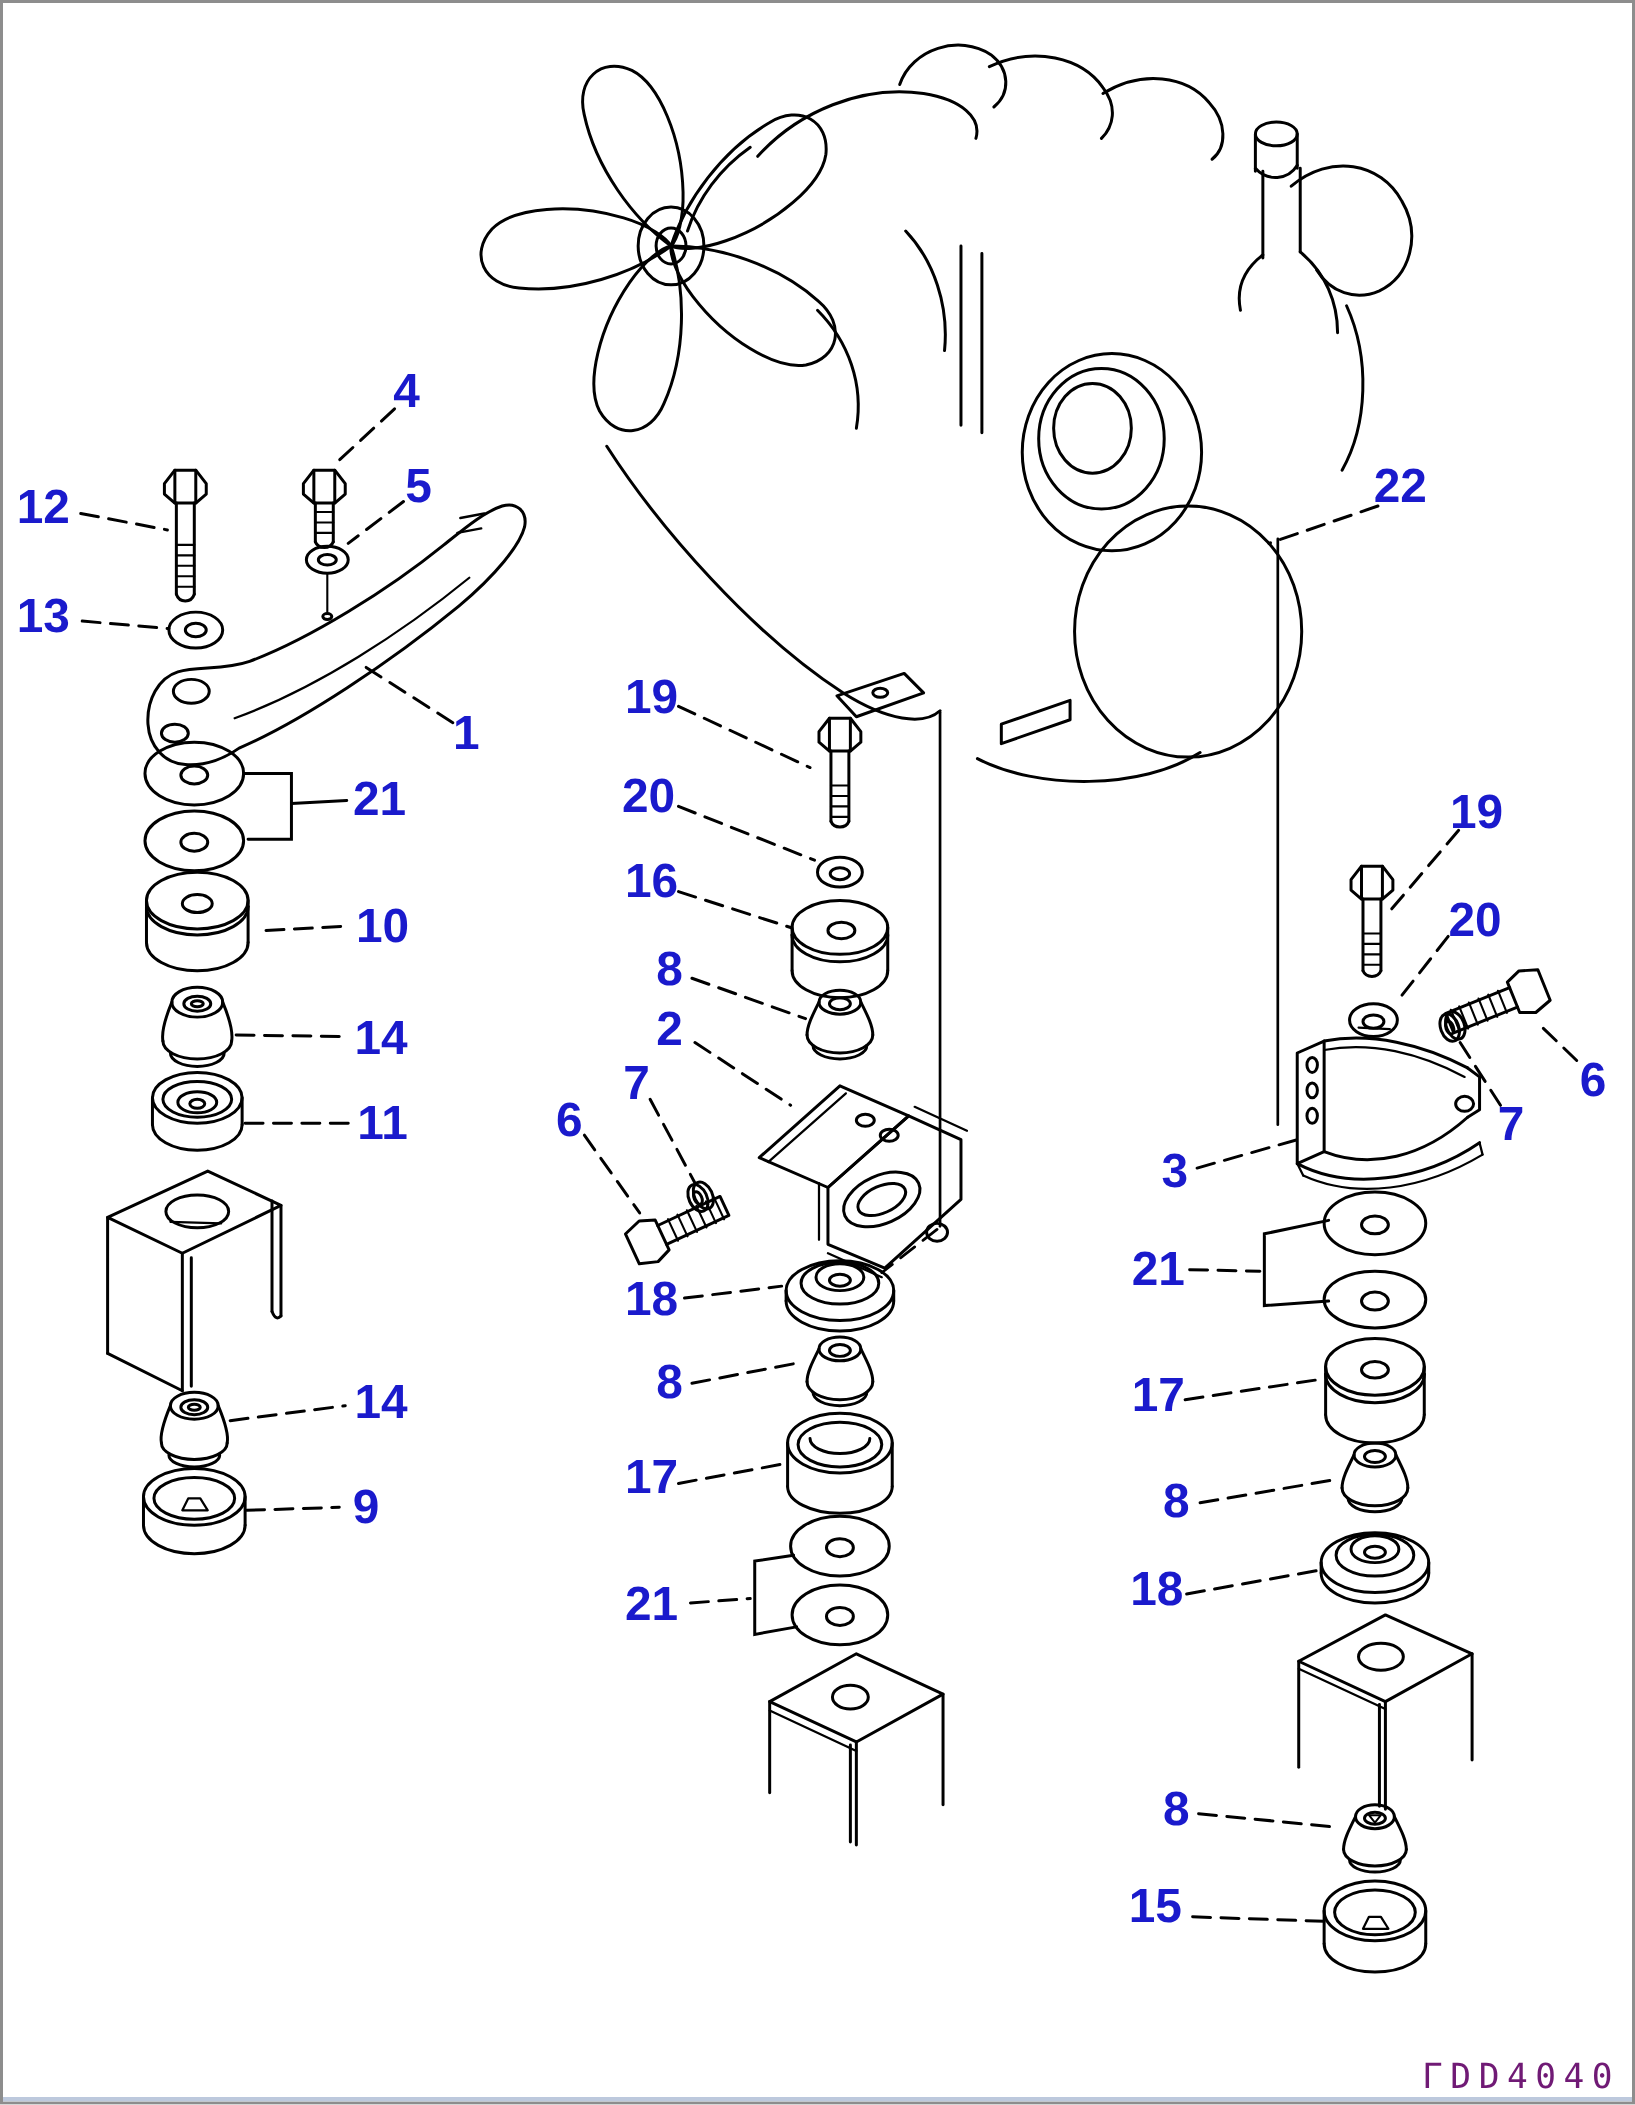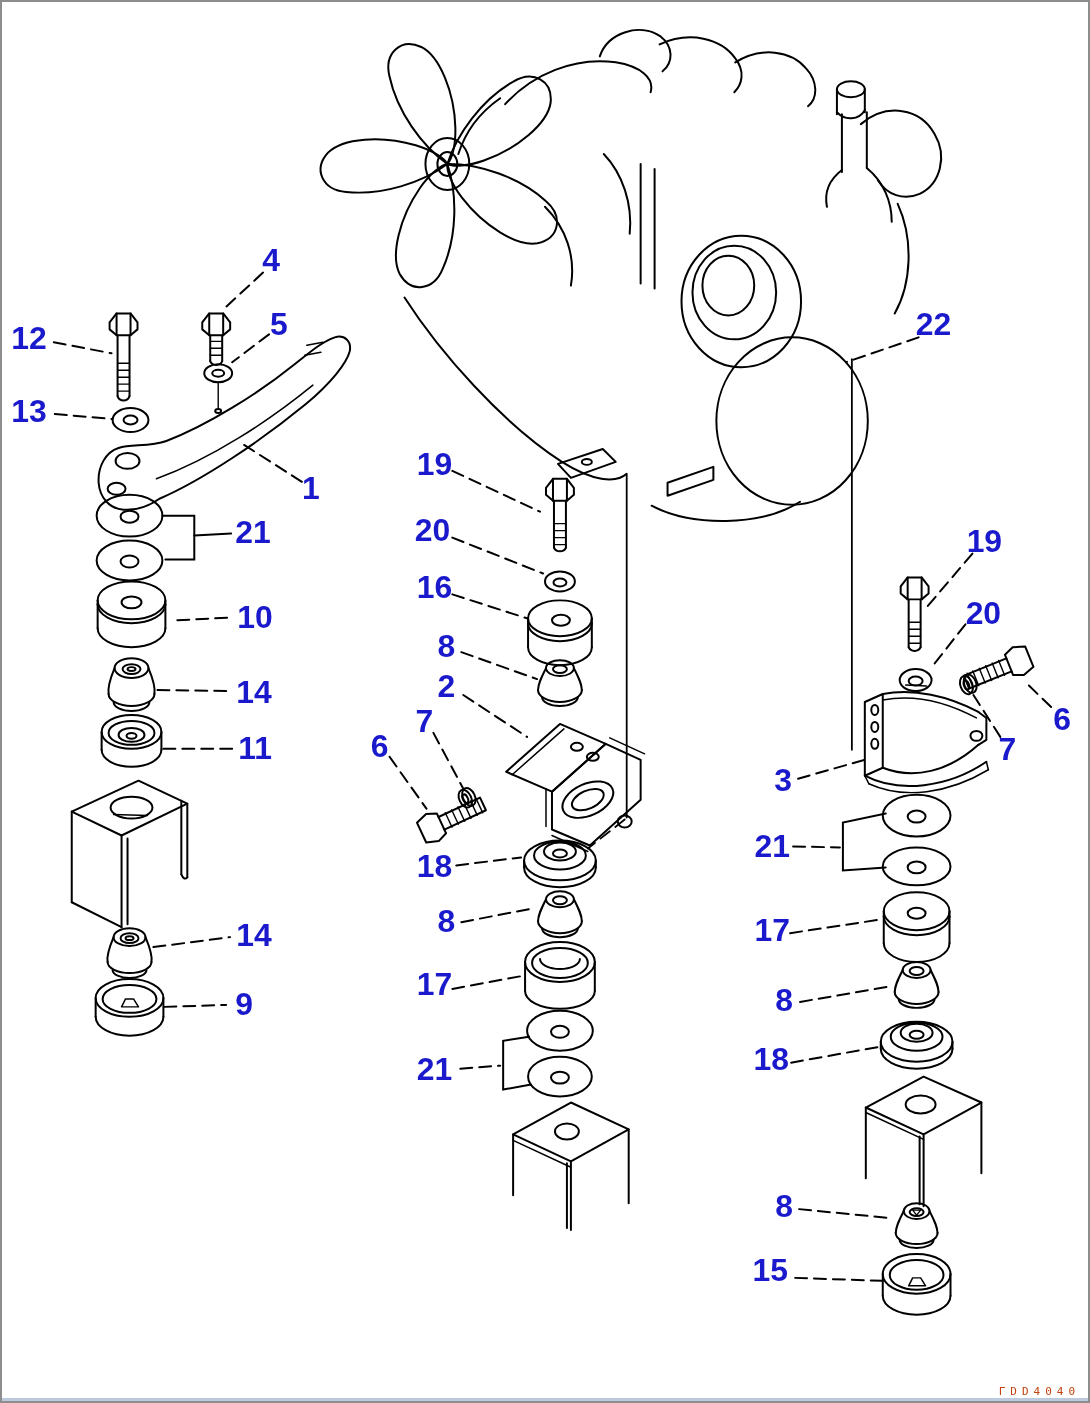--- a/index.html
+++ b/index.html
@@ -16,23 +16,23 @@
   .callout-label {
     font-family:"Liberation Sans", sans-serif;
     font-weight:bold;
     font-size:32px;
     text-anchor:middle;
   }
   .figure-code {
     position:absolute;
     right:8px; bottom:3px;
     font-family:"DejaVu Sans Mono", monospace;
-    font-size:11px;
+    font-size:23px;
     letter-spacing:5px;
-    color:#c2410c;
+    color:#701a75;
     white-space:nowrap;
   }
   .bottom-edge {
     position:absolute; left:0; right:0; bottom:0;
     height:3px; background:#bdc9dd;
   }
 </style>
 </head>
 <body>
 

